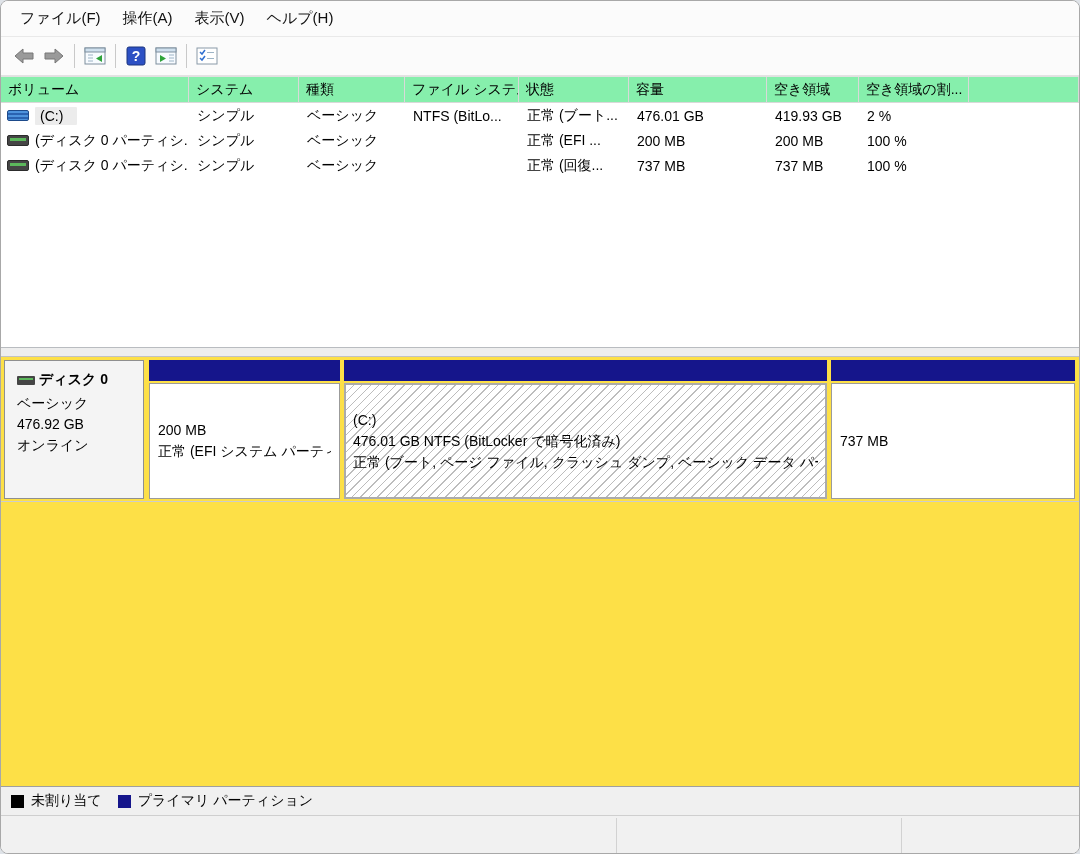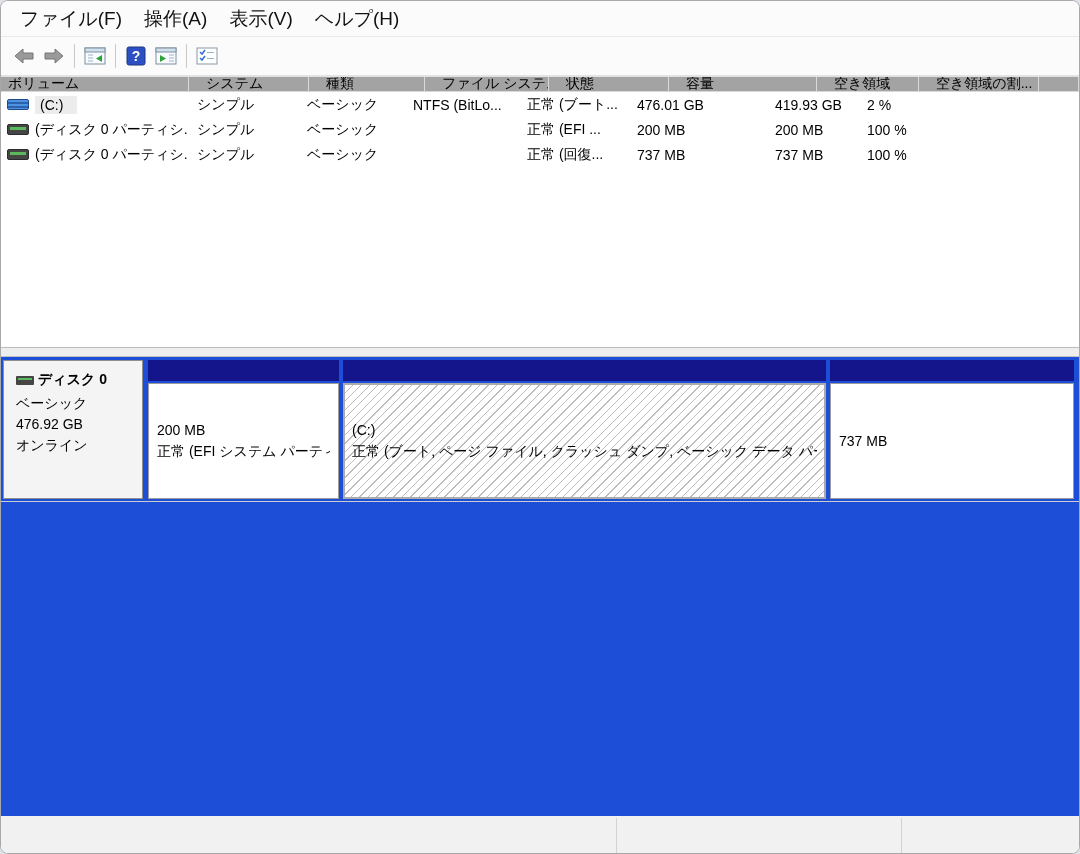--- a/index.html
+++ b/index.html
@@ -20,46 +20,46 @@
   .app-icon .plug { position:absolute; top:8px; left:4px; width:12px; height:11px; background:#fdfdfd; border:2px solid #3b3b3b; border-radius:1px; }
   .app-icon .plug u { position:absolute; top:2px; width:2px; height:4px; background:#3b3b3b; }
   .app-icon .plug u.l { left:1px; } .app-icon .plug u.r { right:1px; }
   .title-text { margin-left:10px; font-size:14px; color:#6a645f; }
   .win-controls { margin-left:auto; display:flex; height:100%; }
   .win-btn { width:56px; height:100%; display:flex; align-items:center; justify-content:center; color:#5c5c5c; }
   .win-btn svg { display:block; }
 
   
   .menubar { height:36px; background:#fbfbfb; border-bottom:1px solid #e9e9e9; display:flex; align-items:center; padding-left:8px; flex:0 0 auto; }
-  .menu-item { font-size:19px; color:#111; padding:6px 11px; }
+  .menu-item { font-size:15px; color:#111; padding:6px 11px; }
 
   
   .toolbar { height:39px; background:#fbfbfb; border-bottom:1px solid #e3e3e3; display:flex; align-items:center; padding-left:8px; flex:0 0 auto; }
   .tb-btn { width:30px; height:30px; display:flex; align-items:center; justify-content:center; }
   .tb-sep { width:1px; height:24px; background:#c9c9c9; margin:0 5px; }
 
   
   .volume-pane { height:272px; background:#ffffff; overflow:hidden; flex:0 0 auto; border-bottom:1px solid #b9bcc0; }
   .vl-grid { display:grid; grid-template-columns:188px 110px 106px 114px 110px 138px 92px 110px 1fr; }
-  .vl-header { height:16px; background:#a3a3a3; border-top:1px solid #e1e1e1; border-bottom:1px solid #d9d9d9;gap:10px; }
+  .vl-header { height:27px; background:#86efac; border-top:1px solid #e1e1e1; border-bottom:1px solid #d9d9d9; }
   .vl-hcell { font-size:14px; color:#000; display:flex; align-items:center; padding-left:7px; border-right:1px solid #d9d9d9; overflow:hidden; white-space:nowrap; }
   .vl-row { height:25px; }
   .vl-cell { font-size:14px; color:#000; display:flex; align-items:center; padding-left:8px; overflow:hidden; white-space:nowrap; }
   .vl-cell.vol { padding-left:6px; }
   .vol-highlight { background:#ececec; padding:1px 14px 1px 5px; border-radius:1px; }
   .drive-ico { width:22px; height:11px; border-radius:2px; margin-right:6px; flex:0 0 auto; }
   .drive-ico.blue { background:repeating-linear-gradient(180deg,#4e93dd 0 2px,#2a62b0 2px 4px); border:1px solid #1d4a8a; }
   .drive-ico.dark { background:#454545; border:1px solid #2c2c2c; position:relative; }
   .drive-ico.dark::after { content:""; position:absolute; left:2px; right:2px; top:2px; height:3px; background:#5cb85c; }
 
   
   .splitter { height:9px; background:#eeeeee; border-bottom:1px solid #c2c2c2; flex:0 0 auto; }
 
   
-  .graph-pane { flex:1 1 auto; background:#1d4ed8; display:flex; flex-direction:column; overflow:hidden;align-items:flex-end; }
+  .graph-pane { flex:1 1 auto; background:#fde047; display:flex; flex-direction:row; overflow:hidden; }
   .g-row { border-bottom:1px solid #cccccc; padding:3px 5px 2px 3px; display:flex; }
   .g-row.disk0 { height:145px; }
   .g-row.cdrom { height:144px; }
   .disk-label { width:140px; flex:0 0 auto; background:#f4f4f4; border:1px solid #8f8f8f; padding:10px 6px 6px 12px; font-size:14px; color:#000; }
   .disk-label .name { font-weight:bold; display:flex; align-items:center; margin-bottom:4px; }
   .disk-label .line { line-height:21px; }
   .mini-drive { width:18px; height:9px; background:#454545; border-radius:1px; margin-right:4px; position:relative; flex:0 0 auto; }
   .mini-drive::after { content:""; position:absolute; left:2px; right:2px; top:2px; height:2px; background:#5cb85c; }
   .cd-ico { width:17px; height:15px; position:relative; margin-right:3px; flex:0 0 auto; }
   .cd-ico .disc { position:absolute; top:0; left:2px; width:12px; height:12px; border-radius:50%; background:radial-gradient(circle at 50% 50%, #f2f2f2 0 2px, #9aa49d 3px, #c9cfc9 5px, #8f9a92 6px); }
@@ -231,36 +231,43 @@
           <div class="band" style="background-color: rgb(21, 21, 139);"></div>
           <div class="body">
             <div class="pl">200 MB</div>
             <div class="pl">正常 (EFI システム パーティ</div>
           </div>
         </div>
         <div class="part selected" style="width:483px">
           <div class="band" style="background-color: rgb(21, 21, 139);"></div>
           <div class="body">
             <div class="pl">(C:)</div>
+            <div class="pl">476.01 GB NTFS (BitLocker で暗号化済み)</div>
             <div class="pl">正常 (ブート, ページ ファイル, クラッシュ ダンプ, ベーシック データ パーティ</div>
           </div>
         </div>
         <div class="part" style="width:244px">
           <div class="band" style="background-color: rgb(21, 21, 139);"></div>
           <div class="body">
             <div class="pl">737 MB</div>
           </div>
         </div>
       </div>
     </div>
 
 
     <div style="flex:1"></div>
   </div>
 
+  <div class="legend-bar">
+    <span class="swatch" style="background-color: rgb(0, 0, 0);"></span>
+    <span class="legend-label">未割り当て</span>
+    <span class="swatch" style="background-color: rgb(21, 21, 139);"></span>
+    <span class="legend-label">プライマリ パーティション</span>
+  </div>
 
   <div class="status-bar">
     <div class="sb-panel p1"></div>
     <div class="sb-panel p2"></div>
     <div class="sb-panel p3"></div>
   </div>
 
 </div>
 
 </body></html>

